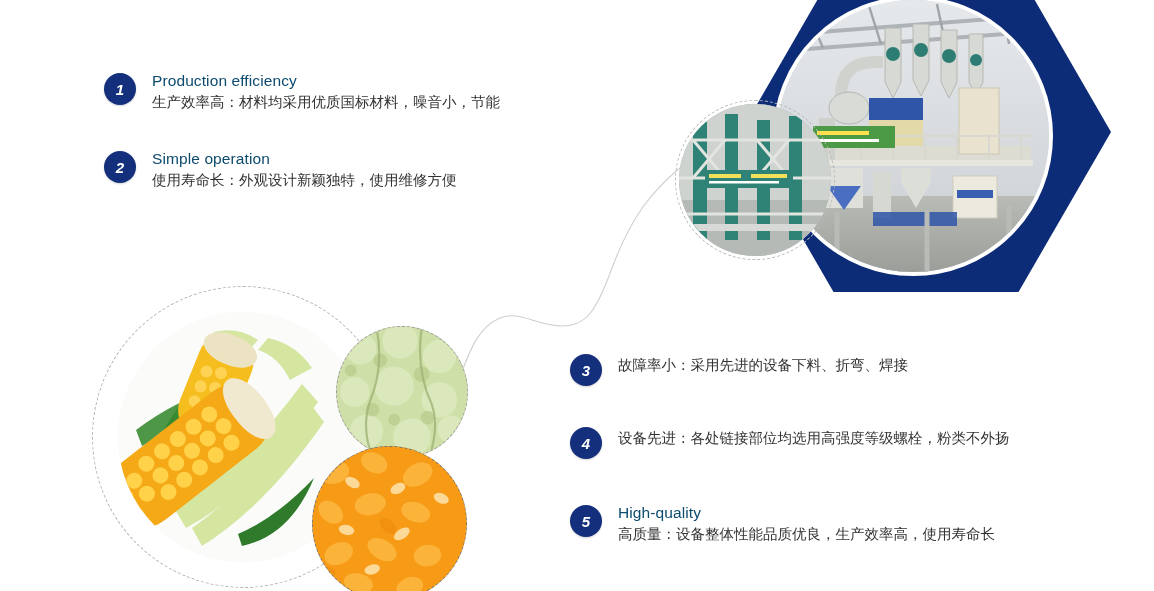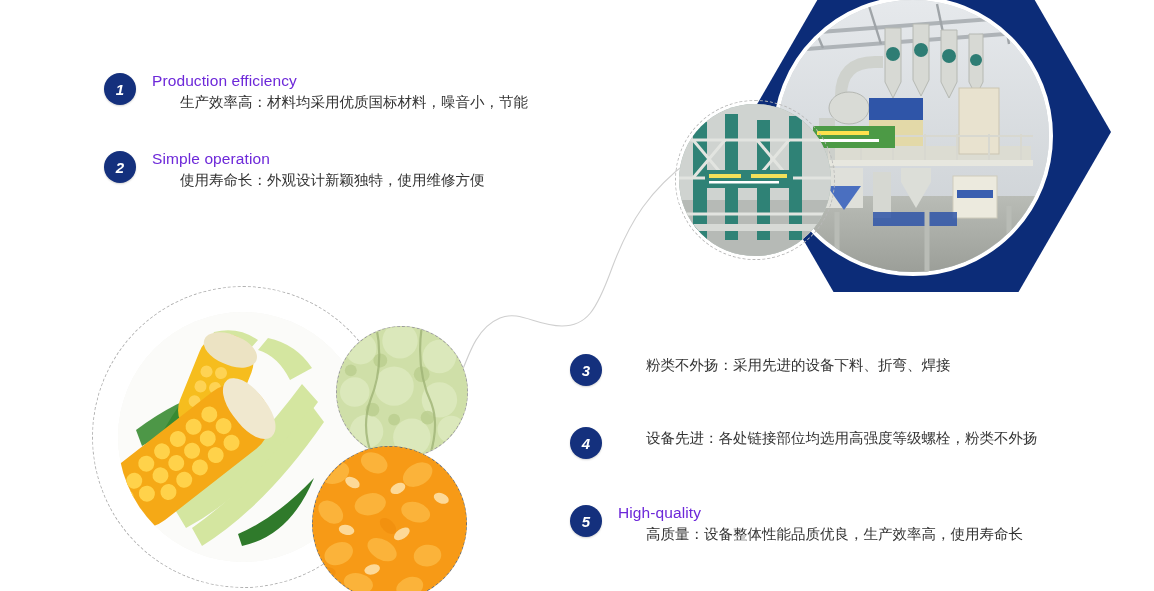--- a/index.html
+++ b/index.html
@@ -17,28 +17,27 @@
     width:32px;height:32px;border-radius:50%;
     background:#14307d;color:#ffffff;
     font-size:15px;font-style:italic;font-weight:600;
     display:flex;align-items:center;justify-content:center;
     flex:0 0 32px;margin-top:1px;
     box-shadow:0 1px 2px rgba(0,0,0,.18);
     line-height:1;
   }
   .ftext{margin-left:16px;}
   .fen{
-    color:#6d28d9;font-size:15.5px;line-height:18px;
+    color:#0c4a6e;font-size:15.5px;line-height:18px;
     letter-spacing:.1px;white-space:nowrap;
   }
   .fcn{
     color:#333333;font-size:14.5px;line-height:21px;
     margin-top:2px;white-space:nowrap;
     font-family:"DejaVu Sans","Liberation Sans",sans-serif;
-    margin-left:28px;
   }
 
   
   #feat-1{left:104px;top:72px;}
   #feat-2{left:104px;top:150px;}
   #feat-3{left:570px;top:353px;}
   #feat-4{left:570px;top:426px;}
   #feat-5{left:570px;top:504px;}
 
   
@@ -334,21 +333,21 @@
     <div class="badge">2</div>
     <div class="ftext">
       <div class="fen">Simple operation</div>
       <div class="fcn">使用寿命长：外观设计新颖独特，使用维修方便</div>
     </div>
   </div>
 
   <div class="feature" id="feat-3">
     <div class="badge">3</div>
     <div class="ftext">
-      <div class="fcn">粉类不外扬：采用先进的设备下料、折弯、焊接</div>
+      <div class="fcn">故障率小：采用先进的设备下料、折弯、焊接</div>
     </div>
   </div>
 
   <div class="feature" id="feat-4">
     <div class="badge">4</div>
     <div class="ftext">
       <div class="fcn">设备先进：各处链接部位均选用高强度等级螺栓，粉类不外扬</div>
     </div>
   </div>
 

